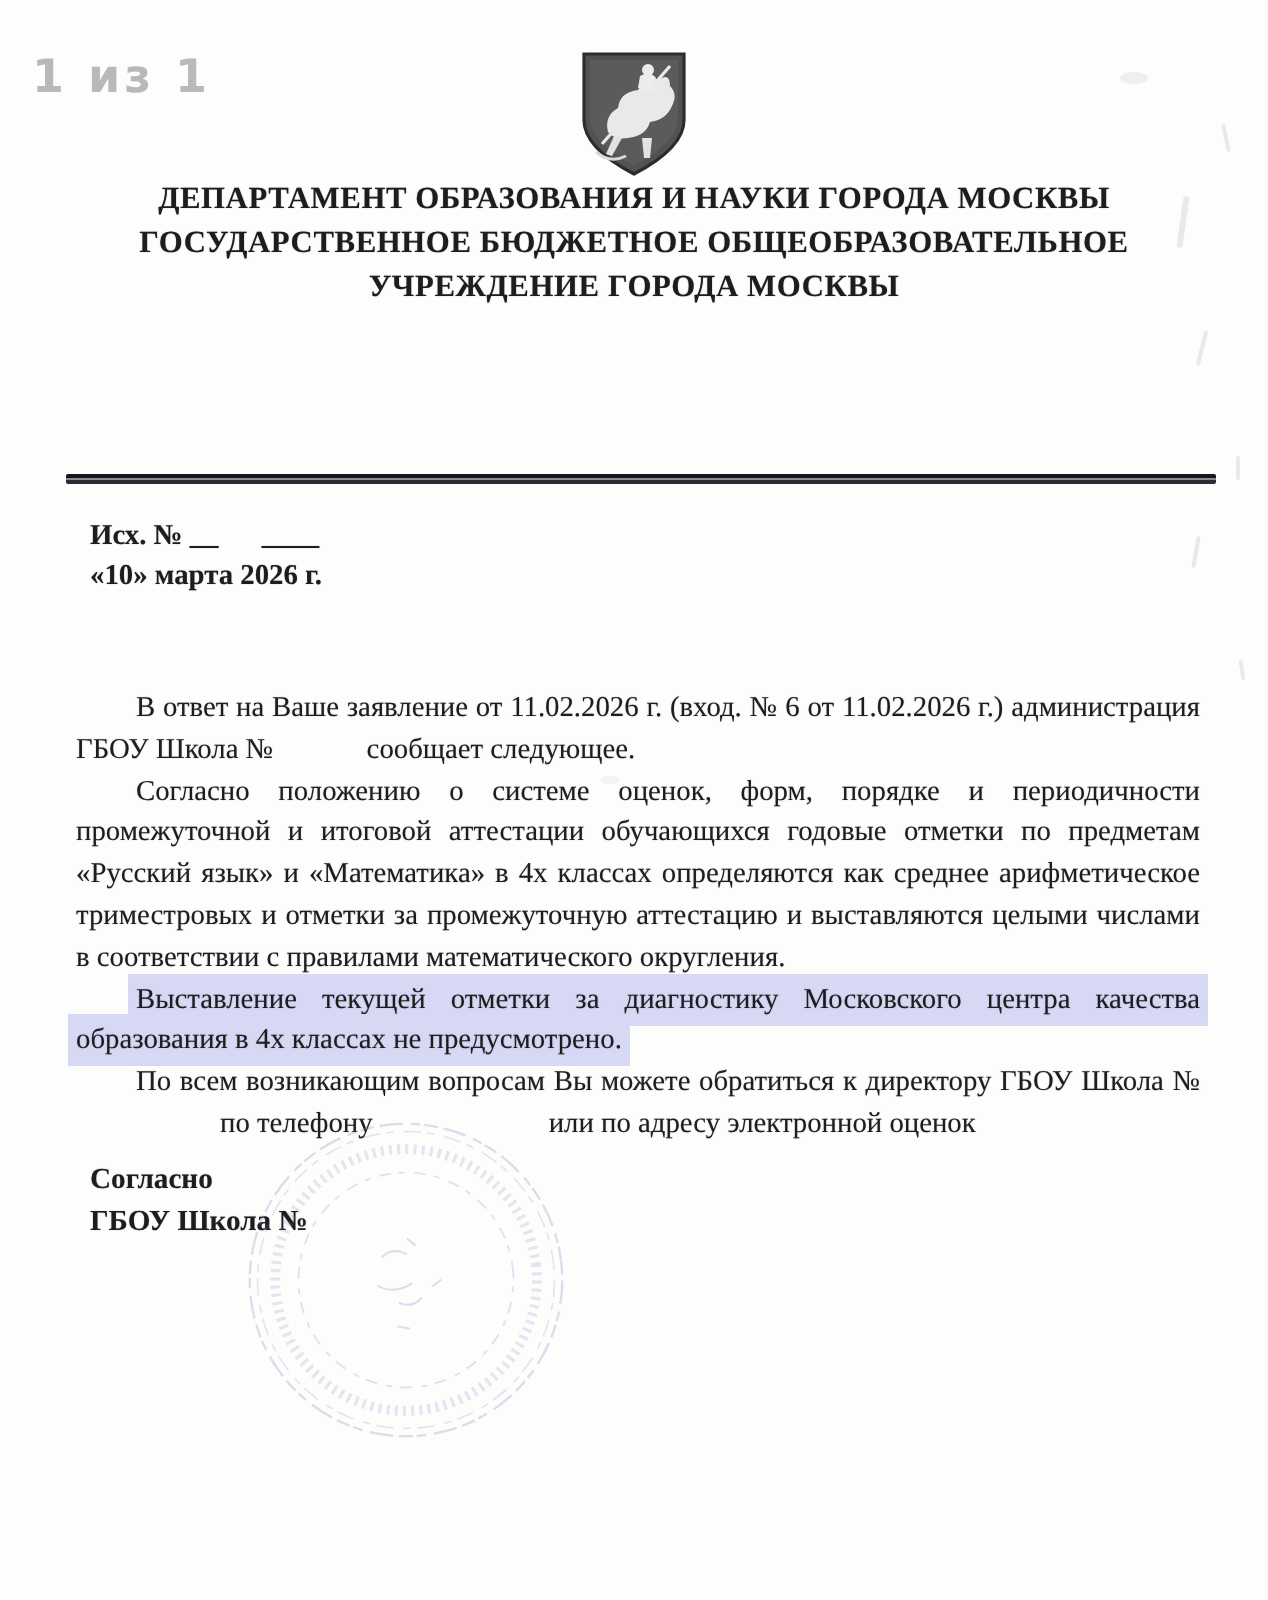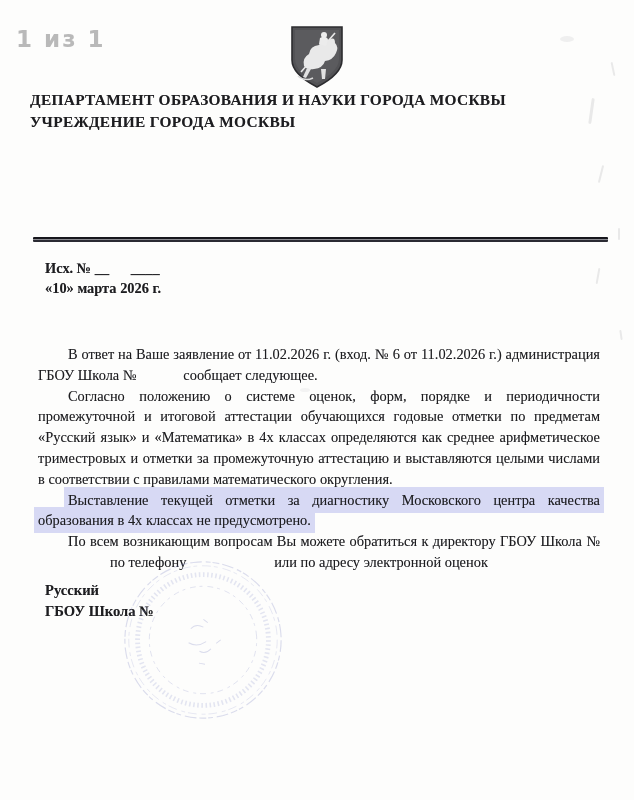--- a/index.html
+++ b/index.html
@@ -26,21 +26,21 @@
     font-size:23px;font-weight:600;letter-spacing:2px;
     color:var(--page-indicator);
   }
 
   
   .emblem{
     position:absolute;left:288px;top:24px;width:58px;height:66px;
   }
   .letterhead{
     position:absolute;left:30px;top:89px;width:574px;
-    text-align:left;font-weight:bold;
+    text-align:center;font-weight:bold;
     font-size:15.4px;line-height:22px;letter-spacing:.3px;
   }
   .divider{
     position:absolute;left:33px;top:237px;width:575px;height:5px;
     background:linear-gradient(#16161c 0 42%,#8a8a90 42% 56%,#2b2b33 56% 100%);
     border-radius:1px;
   }
 
   
   .ref-block{
@@ -110,20 +110,21 @@
       <path d="M19 44 L15 53 L18 54 L23 45 Z" fill="#e2e2e2"></path>
       <path d="M33 45 L34 55 L37 55 L38 45 Z" fill="#e2e2e2"></path>
       <circle cx="36" cy="11" r="3" fill="#ececec"></circle>
       <path d="M32 14 Q37 11 40 15 L38 22 L31 20 Z" fill="#ececec"></path>
       <path d="M10 52 Q17 58 25 54" stroke="#d9d9d9" stroke-width="1.5" fill="none"></path>
     </g>
   </svg>
 
   <div class="letterhead doc-text">
     <div>ДЕПАРТАМЕНТ ОБРАЗОВАНИЯ И НАУКИ ГОРОДА МОСКВЫ</div>
+    <div>ГОСУДАРСТВЕННОЕ БЮДЖЕТНОЕ ОБЩЕОБРАЗОВАТЕЛЬНОЕ</div>
     <div>УЧРЕЖДЕНИЕ ГОРОДА МОСКВЫ</div>
   </div>
 
   <div class="divider"></div>
 
   <div class="ref-block doc-text">
     <div>Исх. № __&nbsp;&nbsp;&nbsp;&nbsp;&nbsp;&nbsp;____</div>
     <div>«10» марта 2026 г.</div>
   </div>
 
@@ -132,21 +133,21 @@
     <p>Согласно положению о системе оценок, форм, порядке и периодичности промежуточной и итоговой аттестации обучающихся годовые отметки по предметам «Русский язык» и «Математика» в 4х классах определяются как среднее арифметическое триместровых и отметки за промежуточную аттестацию и выставляются целыми числами в соответствии с правилами математического округления.</p>
     <p><mark class="hl">Выставление текущей отметки за диагностику Московского центра качества образования в 4х классах не предусмотрено.</mark></p>
     <p class="justify-last">По всем возникающим вопросам Вы можете обратиться к директору ГБОУ Школа №</p>
     <div class="contact-line">
       <span>по телефону</span>
       <span>или по адресу электронной оценок</span>
     </div>
   </div>
 
   <div class="signature doc-text">
-    <div>Русский</div>
+    <div>Согласно</div>
     <div>ГБОУ Школа №</div>
   </div>
 
   <svg class="stamp" viewBox="0 0 170 170" aria-hidden="true">
     <g fill="none" stroke="var(--stamp)">
       <circle cx="85" cy="85" r="80" stroke-width="1.2" stroke-dasharray="7 3 12 4 5 2" opacity=".5"></circle>
       <circle cx="85" cy="85" r="76" stroke-width=".8" stroke-dasharray="4 5 9 3" opacity=".4"></circle>
       <circle cx="85" cy="85" r="67" stroke-width="5" stroke-dasharray="1.6 2.6" opacity=".38"></circle>
       <circle cx="85" cy="85" r="55" stroke-width=".9" stroke-dasharray="6 4 3 5" opacity=".45"></circle>
       <g opacity=".5" stroke-width="1">

